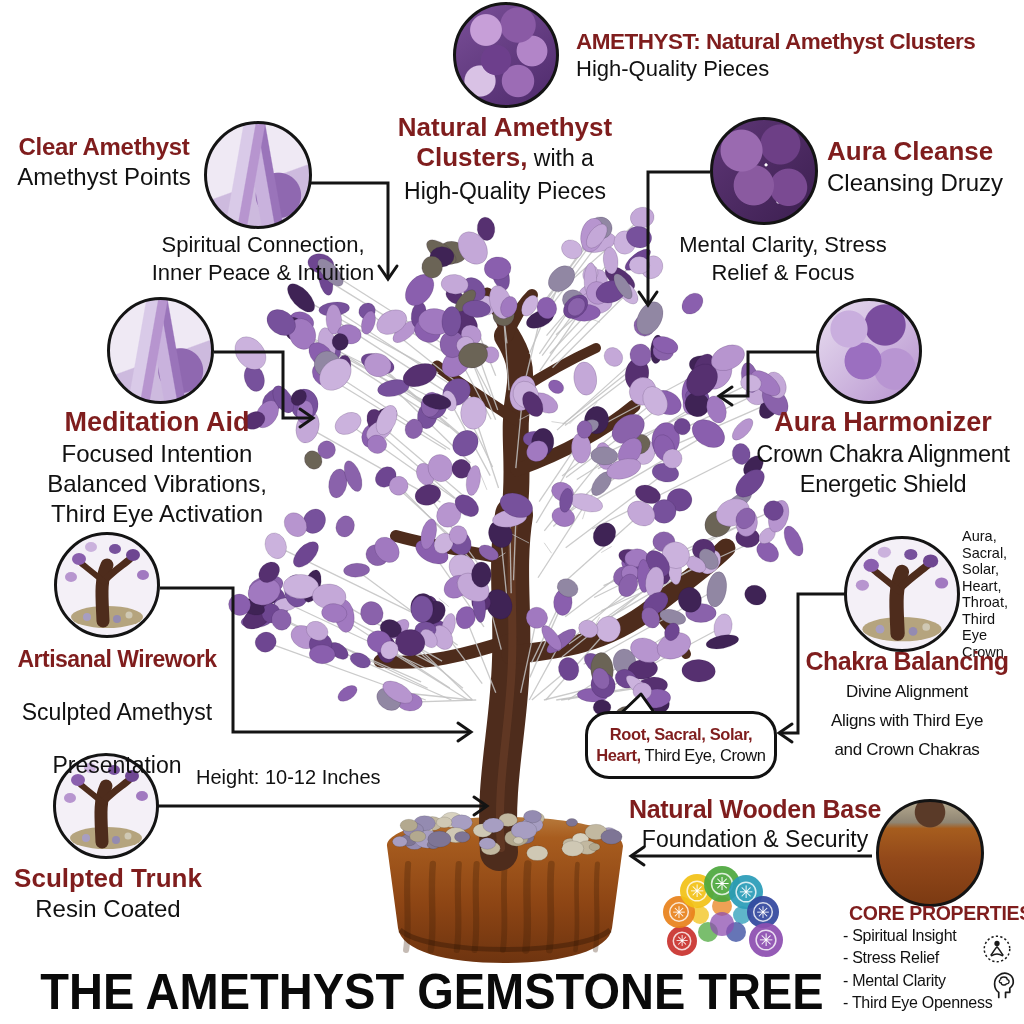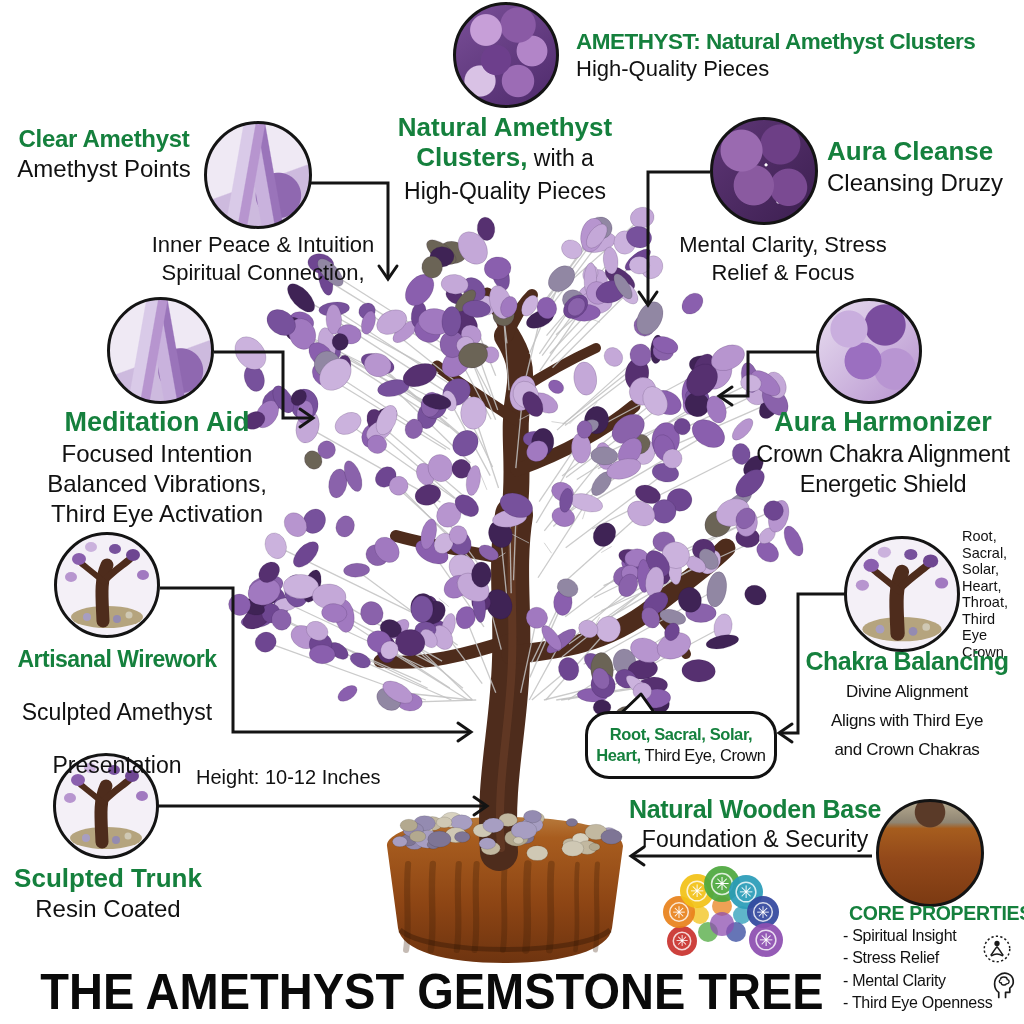--- a/index.html
+++ b/index.html
@@ -39,29 +39,29 @@
      radial-gradient(circle at 30% 28%, #c9aede 0 18%, rgba(0,0,0,0) 19%),
      radial-gradient(circle at 66% 24%, #7a4d9e 0 20%, rgba(0,0,0,0) 21%),
      radial-gradient(circle at 44% 60%, #9b6fc0 0 22%, rgba(0,0,0,0) 23%),
      radial-gradient(circle at 76% 68%, #b895d2 0 20%, rgba(0,0,0,0) 21%),
      linear-gradient(135deg,#e8def0,#b793cf);}
   .ph-basewood{background:
      radial-gradient(circle at 50% 10%, #5a3a28 0 14%, rgba(0,0,0,0) 15%),
      linear-gradient(180deg,#b5a98f 0%, #8f8573 20%, #a65d1e 26%, #93491a 55%, #7c3a12 100%);}
   .mini-tree{background:#f4f0f7;}
   
-  .t-bold{font-weight:bold;color:#15803d;}
+  .t-bold{font-weight:bold;color:#7f1d1d;}
   #top-header{left:576px;top:28px;width:446px;}
   #top-header .tt{font-size:22.5px;letter-spacing:-0.5px;line-height:27px;}
   #top-header .ts{font-size:22px;line-height:27px;}
   #center-label{left:368px;top:112px;width:274px;line-height:30px;}
   #center-label .l1{font-size:26px;}
   #center-label .l2b{font-size:26px;}
   #center-label .l2r,#center-label .l3{font-size:23px;font-weight:normal;}
-  #clear-block{left:6px;top:124px;width:196px;}
+  #clear-block{left:6px;top:132px;width:196px;}
   #clear-block .tt{font-size:24px;line-height:30px;letter-spacing:-0.3px;}
   #clear-block .ts{font-size:24px;line-height:30px;}
   #spiritual-note{left:144px;top:231px;width:238px;font-size:22px;line-height:28px;}
   #cleanse-block{left:827px;top:136px;width:200px;text-align:left;}
   #cleanse-block .tt{font-size:26px;line-height:31px;}
   #cleanse-block .ts{font-size:24px;line-height:31px;}
   #mental-note{left:666px;top:231px;width:234px;font-size:22px;line-height:28px;}
   #meditation-block{left:18px;top:406px;width:278px;}
   #meditation-block .tt{font-size:27px;line-height:33px;}
   #meditation-block .tl{font-size:24px;line-height:30px;}
@@ -750,22 +750,22 @@
     <div class="l1 t-bold nw">Natural Amethyst</div>
     <div class="nw"><span class="l2b t-bold">Clusters,</span><span class="l2r"> with a</span></div>
     <div class="l3 nw">High-Quality Pieces</div>
   </div>
 
   <div class="lbl ctr" id="clear-block">
     <div class="tt t-bold nw">Clear Amethyst</div>
     <div class="ts nw">Amethyst Points</div>
   </div>
   <div class="lbl ctr" id="spiritual-note">
+    <div class="nw">Spiritual Connection,</div>
     <div class="nw">Inner Peace &amp; Intuition</div>
-    <div class="nw">Spiritual Connection,</div>
   </div>
 
   <div class="lbl" id="cleanse-block">
     <div class="tt t-bold nw">Aura Cleanse</div>
     <div class="ts nw">Cleansing Druzy</div>
   </div>
   <div class="lbl ctr" id="mental-note">
     <div class="nw">Mental Clarity, Stress</div>
     <div class="nw">Relief &amp; Focus</div>
   </div>
@@ -777,21 +777,21 @@
     <div class="tl nw">Third Eye Activation</div>
   </div>
 
   <div class="lbl ctr" id="harmonizer-block">
     <div class="tt t-bold nw">Aura Harmonizer</div>
     <div class="tl nw">Crown Chakra Alignment</div>
     <div class="tl nw">Energetic Shield</div>
   </div>
 
   <div class="lbl" id="side-note">
-    <span style="display:block">Root,</span>
+    <span style="display:block">Aura,</span>
     <span style="display:block">Sacral,</span>
     <span style="display:block">Solar,</span>
     <span style="display:block">Heart,</span>
     <span style="display:block">Throat,</span>
     <span style="display:block">Third Eye</span>
     <span style="display:block">Crown</span>
   </div>
 
   <div class="lbl ctr" id="chakra-block">
     <div class="tt t-bold nw">Chakra Balancing</div>

